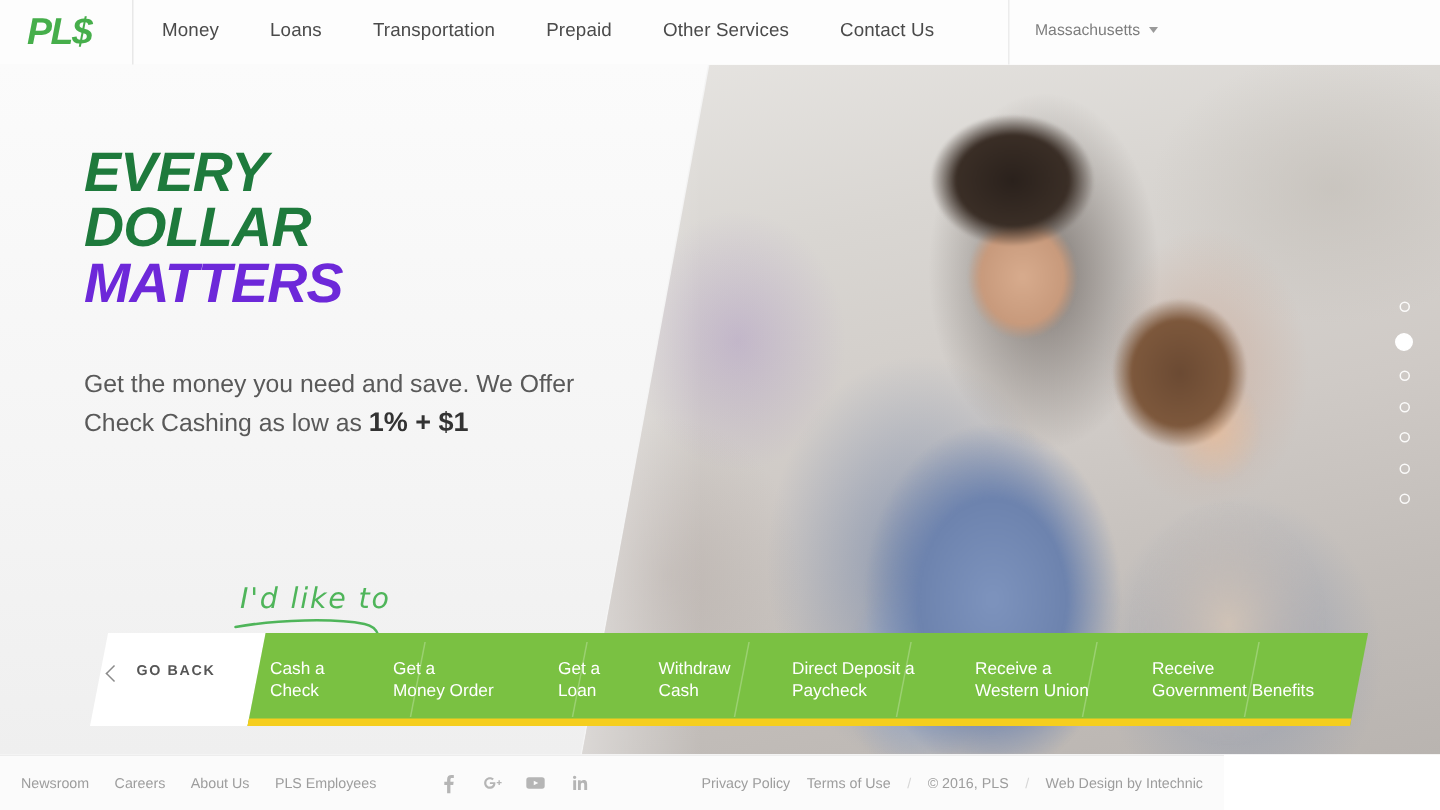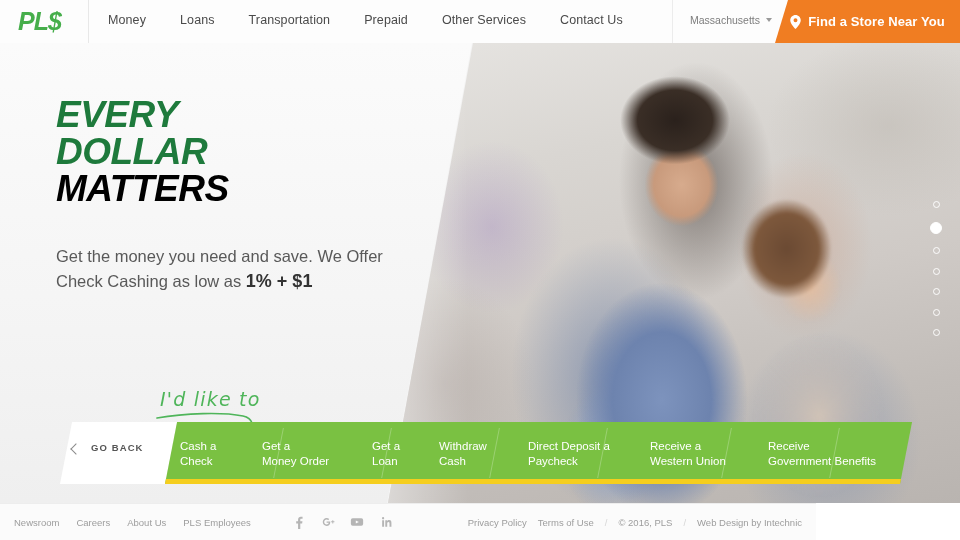--- a/index.html
+++ b/index.html
@@ -105,21 +105,21 @@
     background: linear-gradient(180deg, #fbfbfb 0%, #f5f5f5 55%, #efefef 100%);
     clip-path: polygon(0 0, 472px 0, 387px 100%, 0 100%);
   }
 
   .hero-content { position: absolute; left: 56px; top: 53px; width: 330px; z-index: 5; }
   .headline {
     font-size: 37px; font-weight: bold; font-style: italic;
     line-height: 37px; letter-spacing: -0.5px;
   }
   .hl-1, .hl-2 { color: #1e7a3c; display: block; }
-  .hl-3 { color: #000000; display: block; }
+  .hl-3 { color: #6d28d9; display: block; }
   .subcopy {
     margin-top: 37px; font-size: 16.5px; color: #595959; line-height: 25px;
   }
   .subcopy b { color: #333; font-weight: bold; font-size: 18px; }
 
   .script-wrap { position: absolute; left: 160px; top: 345px; z-index: 6; }
   .script-text {
     font-family: "DejaVu Sans", sans-serif;
     font-style: italic; font-size: 19px; color: #4fb55a;
     letter-spacing: 1.2px; white-space: nowrap;
@@ -217,26 +217,20 @@
         <div class="nav-item">Contact Us</div>
       </nav>
 
       <div class="header-right-sep"></div>
 
       <div class="state-picker">
         <span>Massachusetts</span>
         <span class="caret-down"></span>
       </div>
 
-      <div class="find-store">
-        <svg class="pin-icon" viewBox="0 0 24 32">
-          <path d="M12 0C5.4 0 0 5.4 0 12c0 9 12 20 12 20s12-11 12-20c0-6.6-5.4-12-12-12zm0 16.5a4.5 4.5 0 110-9 4.5 4.5 0 010 9z" fill="#ffffff"></path>
-        </svg>
-        <span>Find a Store Near You</span>
-      </div>
     </div>
   </div>
 
   <div class="hero">
 
     <div class="hero-photo">
       <div class="photo-bg"></div>
       <div class="photo-figure"></div>
       <div class="photo-figure2"></div>
       <div class="photo-vignette"></div>

